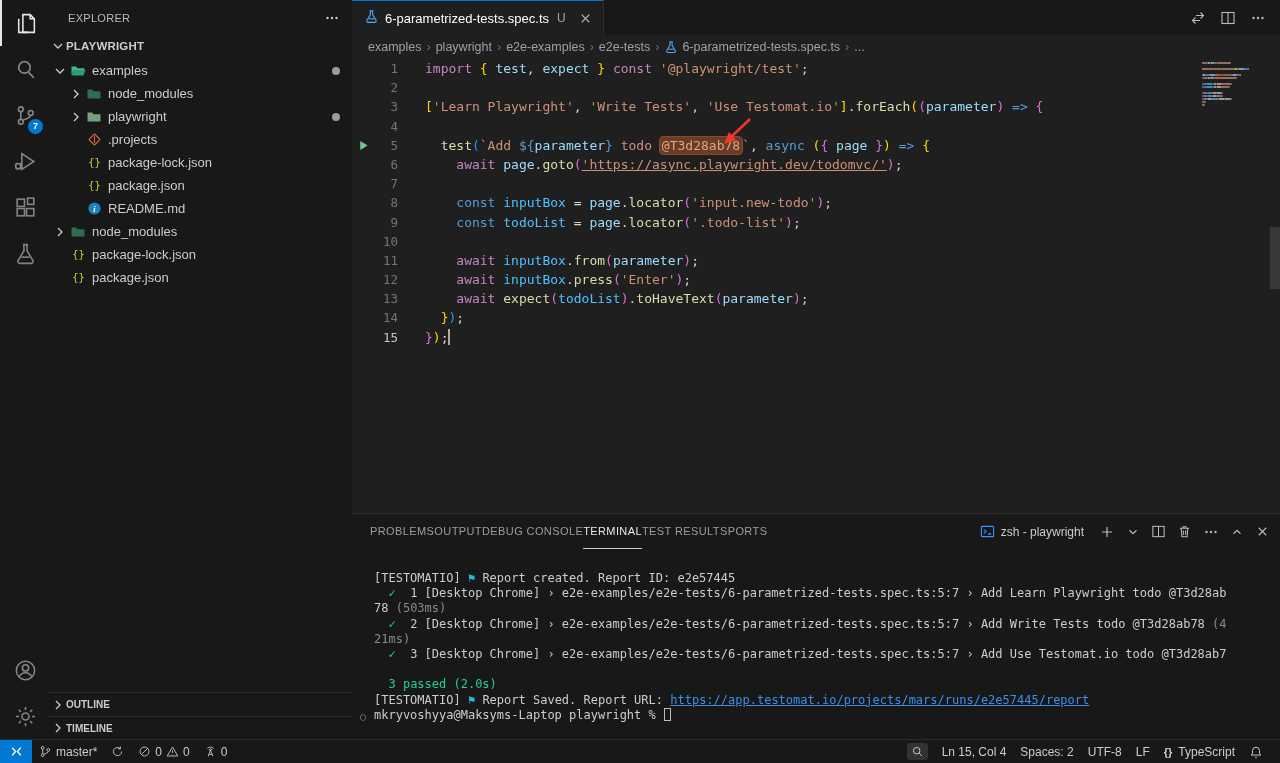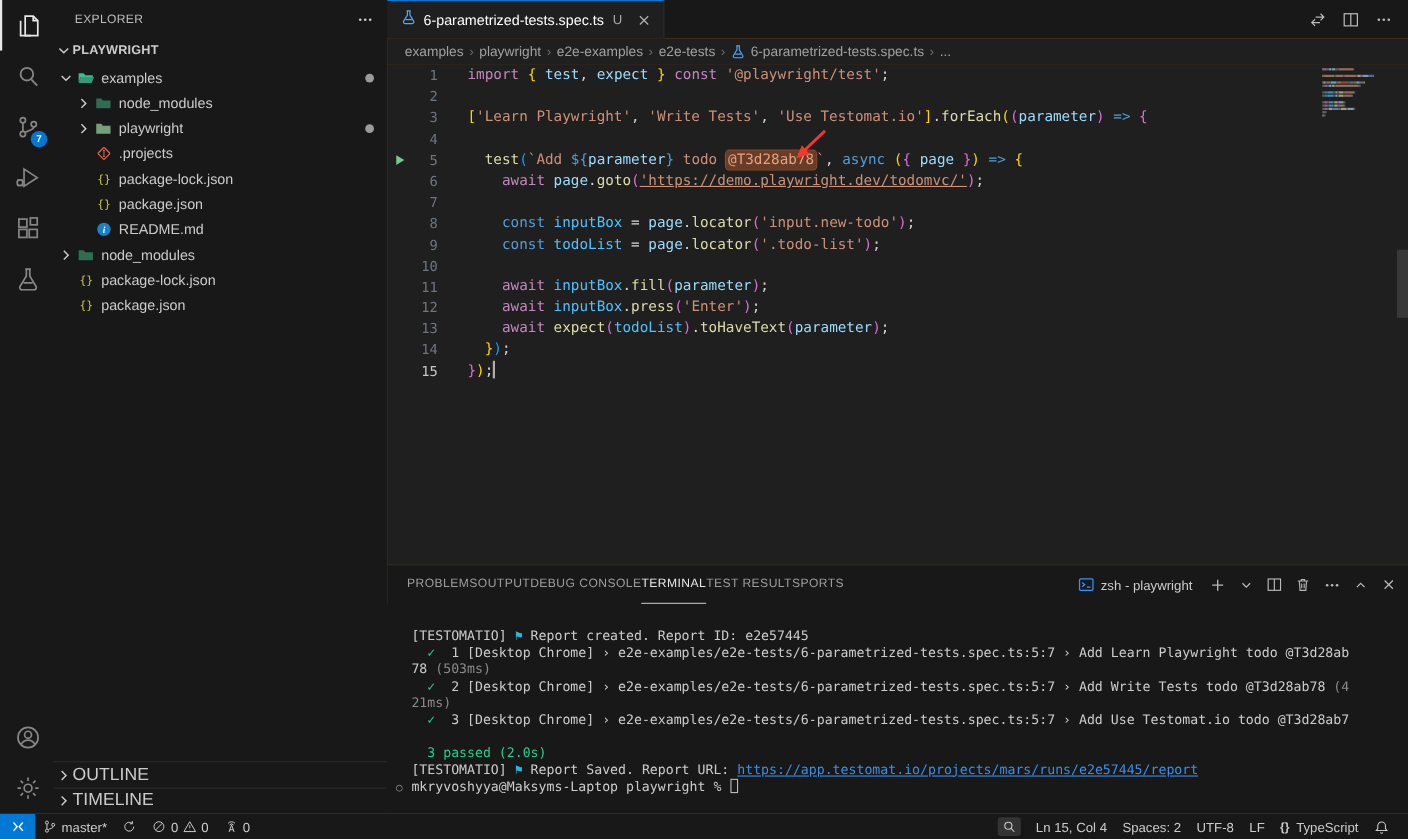--- a/index.html
+++ b/index.html
@@ -21,21 +21,21 @@
   .sb-more { color:#cccccc; cursor:pointer; display:flex; }
   .section-header { height:22px; display:flex; align-items:center; font-weight:bold; font-size:11.5px; color:#cccccc; cursor:pointer; padding-left:2px; }
   .section-label { letter-spacing:.2px; }
   .tree { flex:1; overflow:hidden; padding-top:2px; }
   .trow { height:23px; display:flex; align-items:center; cursor:pointer; }
   .chev { width:16px; flex:none; display:flex; align-items:center; justify-content:center; }
   .ficon { width:20px; flex:none; display:flex; align-items:center; justify-content:center; margin-right:4px; }
   .tlabel { color:#cccccc; white-space:nowrap; }
   .tdot { width:8px; height:8px; border-radius:50%; background:#9b9b9b; margin-left:auto; margin-right:12px; flex:none; }
   .sb-sections { border-top:1px solid #2b2b2b; }
-  .ssrow { height:23px; display:flex; align-items:center; font-weight:normal; font-size:16px; border-top:1px solid #2b2b2b; cursor:pointer; padding-left:2px; }
+  .ssrow { height:23px; display:flex; align-items:center; font-weight:bold; font-size:10px; border-top:1px solid #2b2b2b; cursor:pointer; padding-left:2px; }
   .ssrow:first-child { border-top:none; }
 
   
   .main { flex:1; display:flex; flex-direction:column; background:#a16207; min-width:0; }
   .tabbar { height:35px; background:#181818; display:flex; align-items:stretch; flex:none; }
   .tab { display:flex; align-items:center; gap:6px; padding:0 10px 0 12px; background:#1f1f1f; border-right:1px solid #2b2b2b; border-top:1px solid #0078d4; cursor:pointer; }
   .tab-label { font-size:13px; color:#ffffff; }
   .tab-badge { font-size:12px; color:#a8a8a8; margin-left:2px; }
   .tab-close { display:flex; margin-left:6px; opacity:.85; cursor:pointer; }
   .tab-actions { margin-left:auto; display:flex; align-items:center; gap:14px; padding-right:14px; }
@@ -444,21 +444,21 @@
                 <svg viewBox="0 0 16 16" width="13" height="13">
                   <path d="M4 2.5v11l9-5.5z" fill="#73c991"></path>
                 </svg>
               </div>
               <div class="lnum">5</div>
               <div class="lcode"><span class="t-p">  </span><span class="t-f">test</span><span class="t-g3">(</span><span class="t-s">`Add </span><span class="t-b">${</span><span class="t-v">parameter</span><span class="t-b">}</span><span class="t-s"> todo </span><span class="t-hl">@T3d28ab78</span><span class="t-s">`</span><span class="t-p">, </span><span class="t-b">async</span><span class="t-p"> </span><span class="t-g1">(</span><span class="t-g2">{</span><span class="t-v"> page </span><span class="t-g2">}</span><span class="t-g1">)</span><span class="t-b"> =&gt; </span><span class="t-g1">{</span></div>
             </div>
             <div class="line">
               <div class="glyph"></div>
               <div class="lnum">6</div>
-              <div class="lcode"><span class="t-p">    </span><span class="t-k">await</span><span class="t-p"> </span><span class="t-v">page</span><span class="t-p">.</span><span class="t-f">goto</span><span class="t-g2">(</span><span class="t-su">'https://demo.playwright.dev/todomvc/'</span><span class="t-g2">)</span><span class="t-p">;</span></div>
+              <div class="lcode"><span class="t-p">    </span><span class="t-k">await</span><span class="t-p"> </span><span class="t-v">page</span><span class="t-p">.</span><span class="t-f">goto</span><span class="t-g2">(</span><span class="t-su">'https://async.playwright.dev/todomvc/'</span><span class="t-g2">)</span><span class="t-p">;</span></div>
             </div>
             <div class="line">
               <div class="glyph"></div>
               <div class="lnum">7</div>
               <div class="lcode"></div>
             </div>
             <div class="line">
               <div class="glyph"></div>
               <div class="lnum">8</div>
               <div class="lcode"><span class="t-p">    </span><span class="t-b">const </span><span class="t-V">inputBox</span><span class="t-p"> = </span><span class="t-v">page</span><span class="t-p">.</span><span class="t-f">locator</span><span class="t-g2">(</span><span class="t-s">'input.new-todo'</span><span class="t-g2">)</span><span class="t-p">;</span></div>
@@ -469,21 +469,21 @@
               <div class="lcode"><span class="t-p">    </span><span class="t-b">const </span><span class="t-V">todoList</span><span class="t-p"> = </span><span class="t-v">page</span><span class="t-p">.</span><span class="t-f">locator</span><span class="t-g2">(</span><span class="t-s">'.todo-list'</span><span class="t-g2">)</span><span class="t-p">;</span></div>
             </div>
             <div class="line">
               <div class="glyph"></div>
               <div class="lnum">10</div>
               <div class="lcode"></div>
             </div>
             <div class="line">
               <div class="glyph"></div>
               <div class="lnum">11</div>
-              <div class="lcode"><span class="t-p">    </span><span class="t-k">await</span><span class="t-p"> </span><span class="t-V">inputBox</span><span class="t-p">.</span><span class="t-f">fill</span><span class="t-g2">(</span><span class="t-v">parameter</span><span class="t-g2">)</span><span class="t-p">;</span></div>
+              <div class="lcode"><span class="t-p">    </span><span class="t-k">await</span><span class="t-p"> </span><span class="t-V">inputBox</span><span class="t-p">.</span><span class="t-f">from</span><span class="t-g2">(</span><span class="t-v">parameter</span><span class="t-g2">)</span><span class="t-p">;</span></div>
             </div>
             <div class="line">
               <div class="glyph"></div>
               <div class="lnum">12</div>
               <div class="lcode"><span class="t-p">    </span><span class="t-k">await</span><span class="t-p"> </span><span class="t-V">inputBox</span><span class="t-p">.</span><span class="t-f">press</span><span class="t-g2">(</span><span class="t-s">'Enter'</span><span class="t-g2">)</span><span class="t-p">;</span></div>
             </div>
             <div class="line">
               <div class="glyph"></div>
               <div class="lnum">13</div>
               <div class="lcode"><span class="t-p">    </span><span class="t-k">await</span><span class="t-p"> </span><span class="t-f">expect</span><span class="t-g2">(</span><span class="t-V">todoList</span><span class="t-g2">)</span><span class="t-p">.</span><span class="t-f">toHaveText</span><span class="t-g2">(</span><span class="t-v">parameter</span><span class="t-g2">)</span><span class="t-p">;</span></div>

